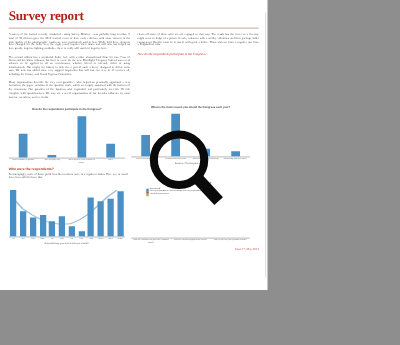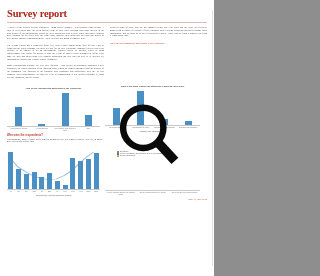--- a/index.html
+++ b/index.html
@@ -1,18 +1,18 @@
 <!DOCTYPE html>
 <html><head>
 <meta charset="utf-8">
 <style>
   html,body{margin:0;padding:0;background:#8e8e8e;}
   body{font-family:"Liberation Sans",sans-serif;}
   .page{
-    position:relative;width:214px;height:276px;
+    position:relative;width:214px;height:232px;
     background:#ffffff;overflow:hidden;
     box-sizing:border-box;
     padding:8px 7px 18px 7px;
   }
   .doc-title{
     font-family:"Liberation Serif",serif;
     font-weight:bold;font-size:10.5px;color:#b02418;
     letter-spacing:-0.2px;line-height:11px;margin:0 0 3px 0;
   }
   .title-rule{height:0.6px;background:#d9b9b4;margin:0 0 4px 0;}

